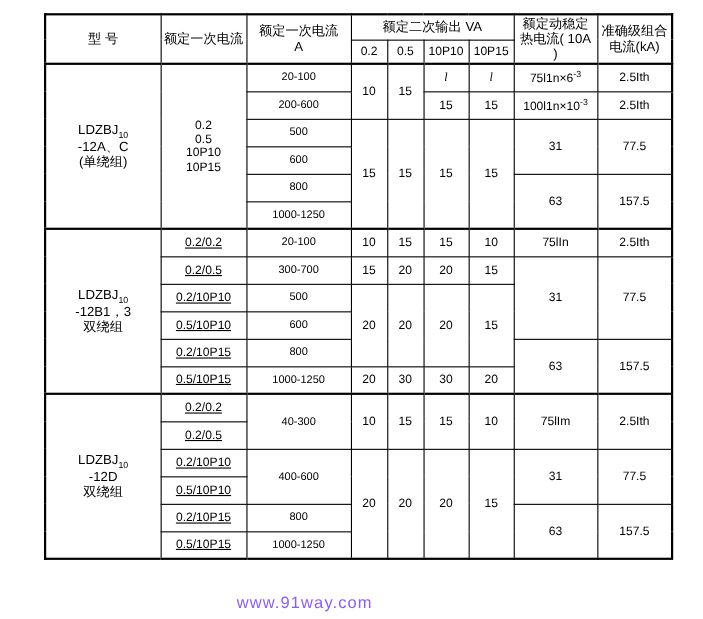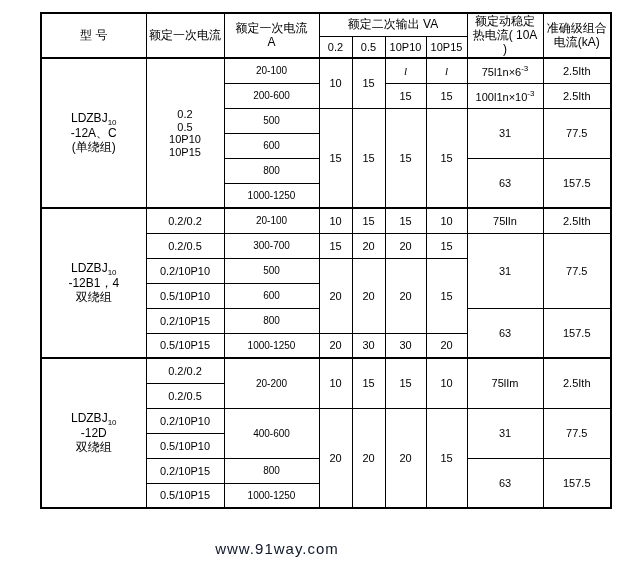--- a/index.html
+++ b/index.html
@@ -52,20 +52,21 @@
   .modelcell .sub {
     font-size: 8px;
     vertical-align: sub;
   }
   .grade {
     font-size: 11px;
     line-height: 2.0;
   }
   .gradecell {
     font-size: 11px;
+    text-decoration: underline;
   }
   .cur {
     font-size: 10px;
   }
   .sup {
     font-size: 8px;
     vertical-align: super;
   }
   .italic {
     font-style: italic;
@@ -73,21 +74,21 @@
   }
   .thickTop { border-top: 2px solid #000 !important; }
   .thickBottom { border-bottom: 2px solid #000 !important; }
   .thickRight { border-right: 2px solid #000 !important; margin-top: 16px; }
   .watermark {
     position: absolute;
     left: 0;
     top: 540px;
     width: 554px;
     text-align: center;
-    color: #0f172a;
+    color: #8b5cf6;
     font-size: 15px;
     letter-spacing: 1px;
     font-family: "Liberation Sans", sans-serif;
   }
   .rowtall { height: 25px; }
 </style>
 </head>
 <body>
 
 <div id="sheet">
@@ -173,21 +174,21 @@
       <td rowspan="2">63</td>
       <td rowspan="2" class="thickRight">157.5</td>
     </tr>
     <tr class="rowtall">
       <td class="cur">1000-1250</td>
     </tr>
 
     <tr class="rowtall">
       <td rowspan="6" class="modelcell thickTop">
         <span>LDZBJ</span><span class="sub">10</span><br>
-        <span>-12B1，4</span><br>
+        <span>-12B1，3</span><br>
         <span>双绕组</span>
       </td>
       <td class="gradecell thickTop">0.2/0.2</td>
       <td class="cur thickTop">20-100</td>
       <td class="thickTop">10</td>
       <td class="thickTop">15</td>
       <td class="thickTop">15</td>
       <td class="thickTop">10</td>
       <td class="thickTop">75lIn</td>
       <td class="thickTop thickRight">2.5Ith</td>
@@ -229,21 +230,21 @@
       <td>20</td>
     </tr>
 
     <tr class="rowtall">
       <td rowspan="6" class="modelcell thickTop">
         <span>LDZBJ</span><span class="sub">10</span><br>
         <span>-12D</span><br>
         <span>双绕组</span>
       </td>
       <td class="gradecell thickTop">0.2/0.2</td>
-      <td rowspan="2" class="cur thickTop">20-200</td>
+      <td rowspan="2" class="cur thickTop">40-300</td>
       <td rowspan="2" class="thickTop">10</td>
       <td rowspan="2" class="thickTop">15</td>
       <td rowspan="2" class="thickTop">15</td>
       <td rowspan="2" class="thickTop">10</td>
       <td rowspan="2" class="thickTop">75lIm</td>
       <td rowspan="2" class="thickTop thickRight">2.5Ith</td>
     </tr>
     <tr class="rowtall">
       <td class="gradecell">0.2/0.5</td>
     </tr>

